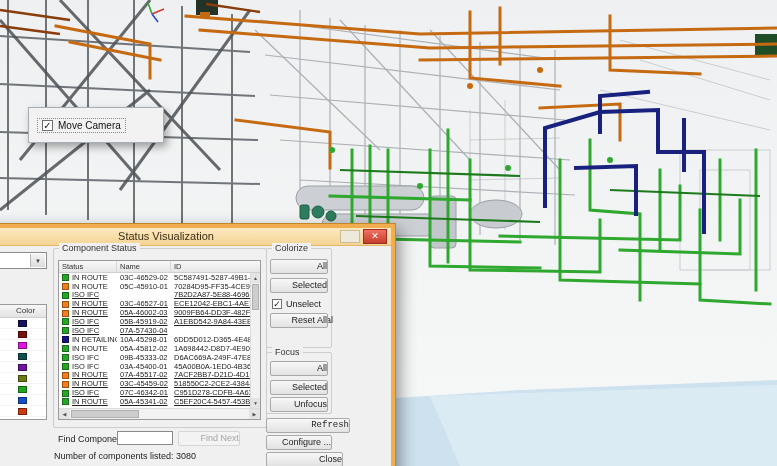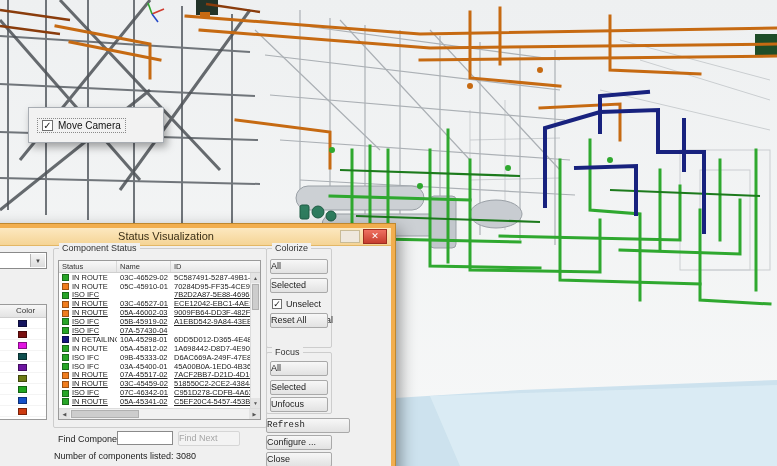--- a/index.html
+++ b/index.html
@@ -77,36 +77,36 @@
   .hs-arrow { position:absolute; top:0; bottom:0; width:11px; background:#e4e4e4; font-size:5px;
               text-align:center; line-height:10px; color:#555; }
   .hs-arrow.left { left:0; } .hs-arrow.right { right:0; }
   .hs-thumb { position:absolute; left:12px; top:1px; bottom:1px; width:68px; background:#cdcdcd; border:1px solid #b0b0b0; }
 
   
   .find-label { position:absolute; left:117px; top:188px; font-size:9px; }
   .find-input { position:absolute; left:176px; top:185px; width:56px; height:14px; border:1px solid #8a8a8a;
                 background:#fff; font-size:9px; padding:0 2px; font-family:"Liberation Sans",sans-serif; }
   .btn { background:linear-gradient(#f7f7f7,#e2e2e2); border:1px solid #a9a9a9; border-radius:2px;
-         font-size:9px; color:#222; text-align:left; line-height:13px; cursor:default; position:absolute; }
+         font-size:9px; color:#222; text-align:right; line-height:13px; cursor:default; position:absolute; }
   .btn.disabled { background:#f3f3f3; border-color:#d6d6d6; color:#a6a6a6; }
   .find-next { left:237px; top:185px; width:62px; height:15px; }
   .count-label { position:absolute; left:113px; top:205px; font-size:9px; }
 
   
   .colorize-group .btn, .focus-group .btn { left:3px; width:58px; height:15px; }
   .b-col-all { top:10px; } .b-col-sel { top:29px; } .b-col-reset { top:64px; }
   .grp-chk { position:absolute; left:5px; display:flex; align-items:center; gap:4px; }
   .grp-chk .chk { width:10px; height:10px; line-height:8px; font-size:9px; }
   .grp-chk span.lbl { font-size:9px; }
   .ck-unselect { top:50px; } .ck-incremental { top:66px; }
   .b-foc-all { top:8px; } .b-foc-sel { top:27px; } .b-foc-unf { top:44px; }
   .b-refresh { left:325px; top:172px; width:84px; height:15px;font-family:Liberation Mono, monospace; }
   .b-configure { left:325px; top:189px; width:66px; height:15px; }
-  .b-close { left:325px; top:206px; width:66px; height:15px; }
+  .b-close { left:325px; top:206px; width:77px; height:15px; }
 </style>
 </head>
 <body>
 
 <div class="stage">
 
   <div class="viewport">
     <svg width="777" height="466" viewBox="0 0 777 466" preserveAspectRatio="none">
       <defs>
         <linearGradient id="sky" x1="0" y1="0" x2="0" y2="1">

